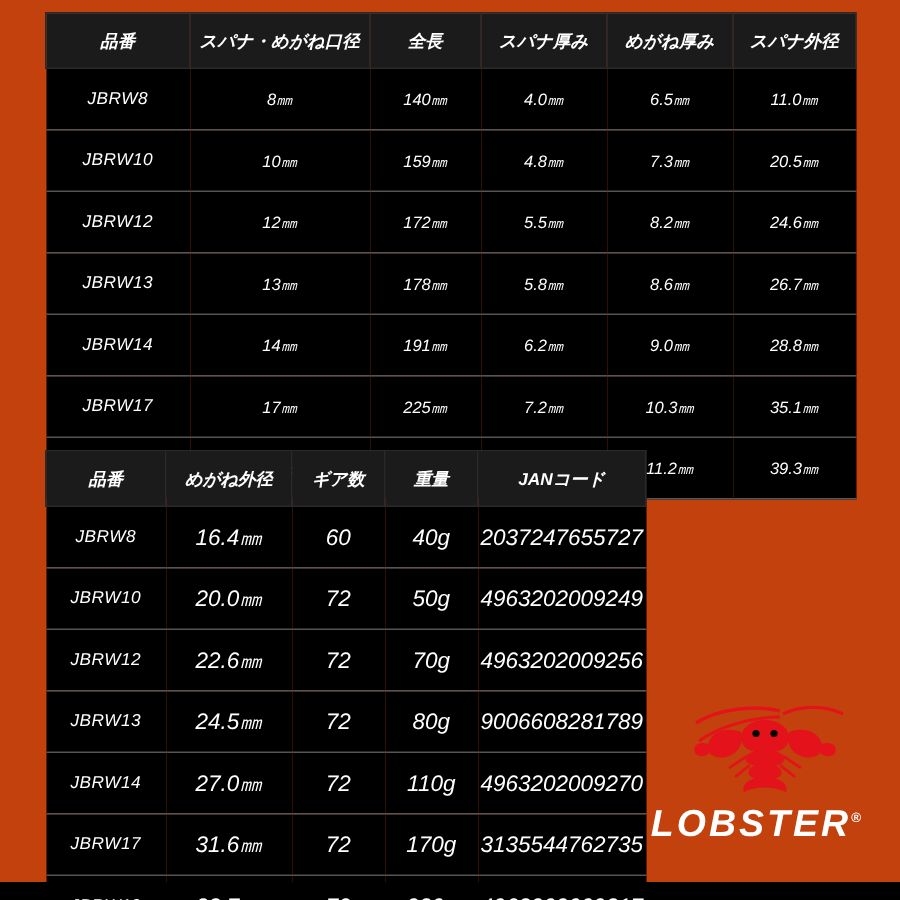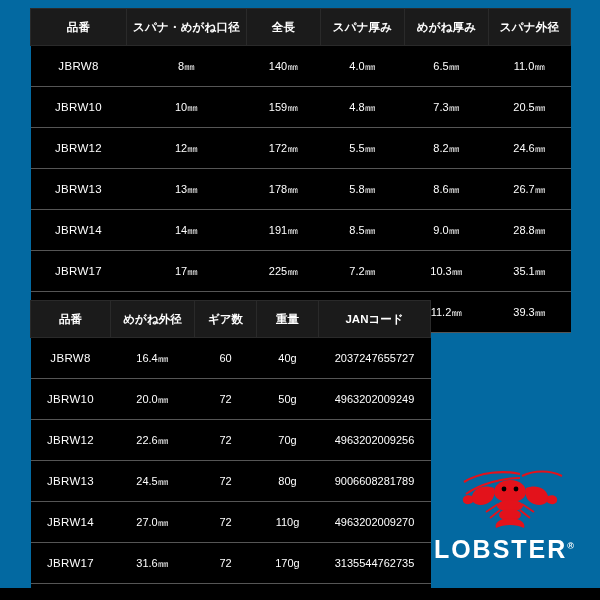--- a/index.html
+++ b/index.html
@@ -12,21 +12,22 @@
     height: 600px;
     font-family: "Liberation Sans", sans-serif;
     color: #ffffff;
     overflow: hidden;
     position: relative;
   }
   .page {
     width: 600px;
     height: 588px;
     position: relative;
-    background: #0369a1;
+    background: #c2410c;
+    font-style: italic;
   }
 
   table {
     border-collapse: collapse;
     table-layout: fixed;
   }
 
   
   .tbl1 {
     position: absolute;
@@ -77,21 +78,21 @@
     font-size: 11.5px;
     font-weight: bold;
     height: 34px;
     text-align: center;
     vertical-align: middle;
     border: 1px solid #2a2a2a;
   }
   .tbl2 tbody td {
     background: #000000;
     color: #ffffff;
-    font-size: 11px;
+    font-size: 15px;
     height: 38px;
     text-align: center;
     vertical-align: middle;
     border-bottom: 1px solid #555555;
   }
   .tbl2 tbody tr:first-child td {
     border-top: 1px solid #555555;
   }
   .tbl2 tbody td.code {
     font-size: 11.5px;
@@ -184,21 +185,21 @@
         <td>13㎜</td>
         <td>178㎜</td>
         <td>5.8㎜</td>
         <td>8.6㎜</td>
         <td>26.7㎜</td>
       </tr>
       <tr>
         <td class="code">JBRW14</td>
         <td>14㎜</td>
         <td>191㎜</td>
-        <td>8.5㎜</td>
+        <td>6.2㎜</td>
         <td>9.0㎜</td>
         <td>28.8㎜</td>
       </tr>
       <tr>
         <td class="code">JBRW17</td>
         <td>17㎜</td>
         <td>225㎜</td>
         <td>7.2㎜</td>
         <td>10.3㎜</td>
         <td>35.1㎜</td>

